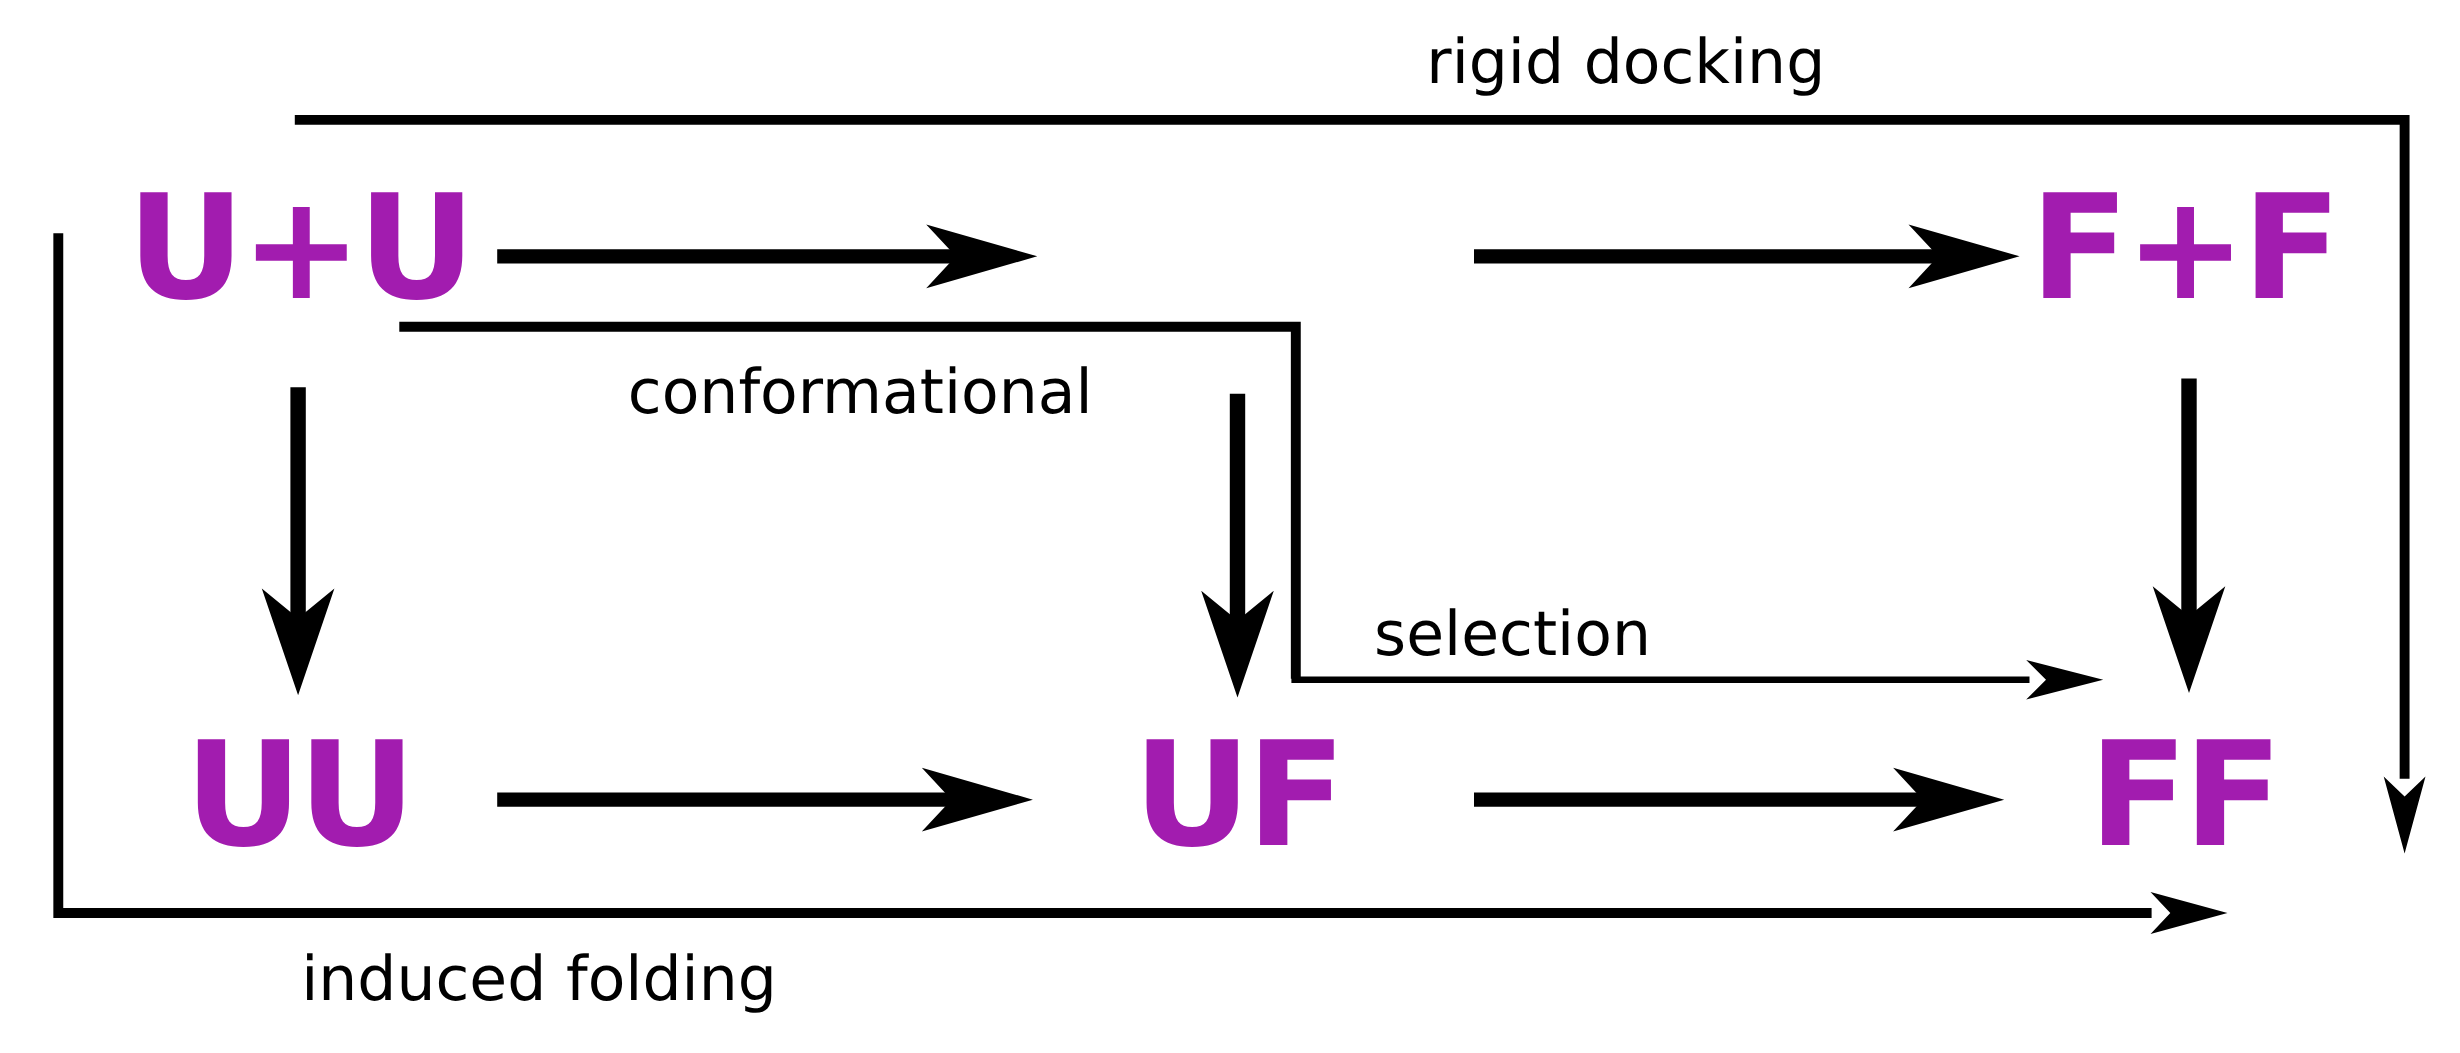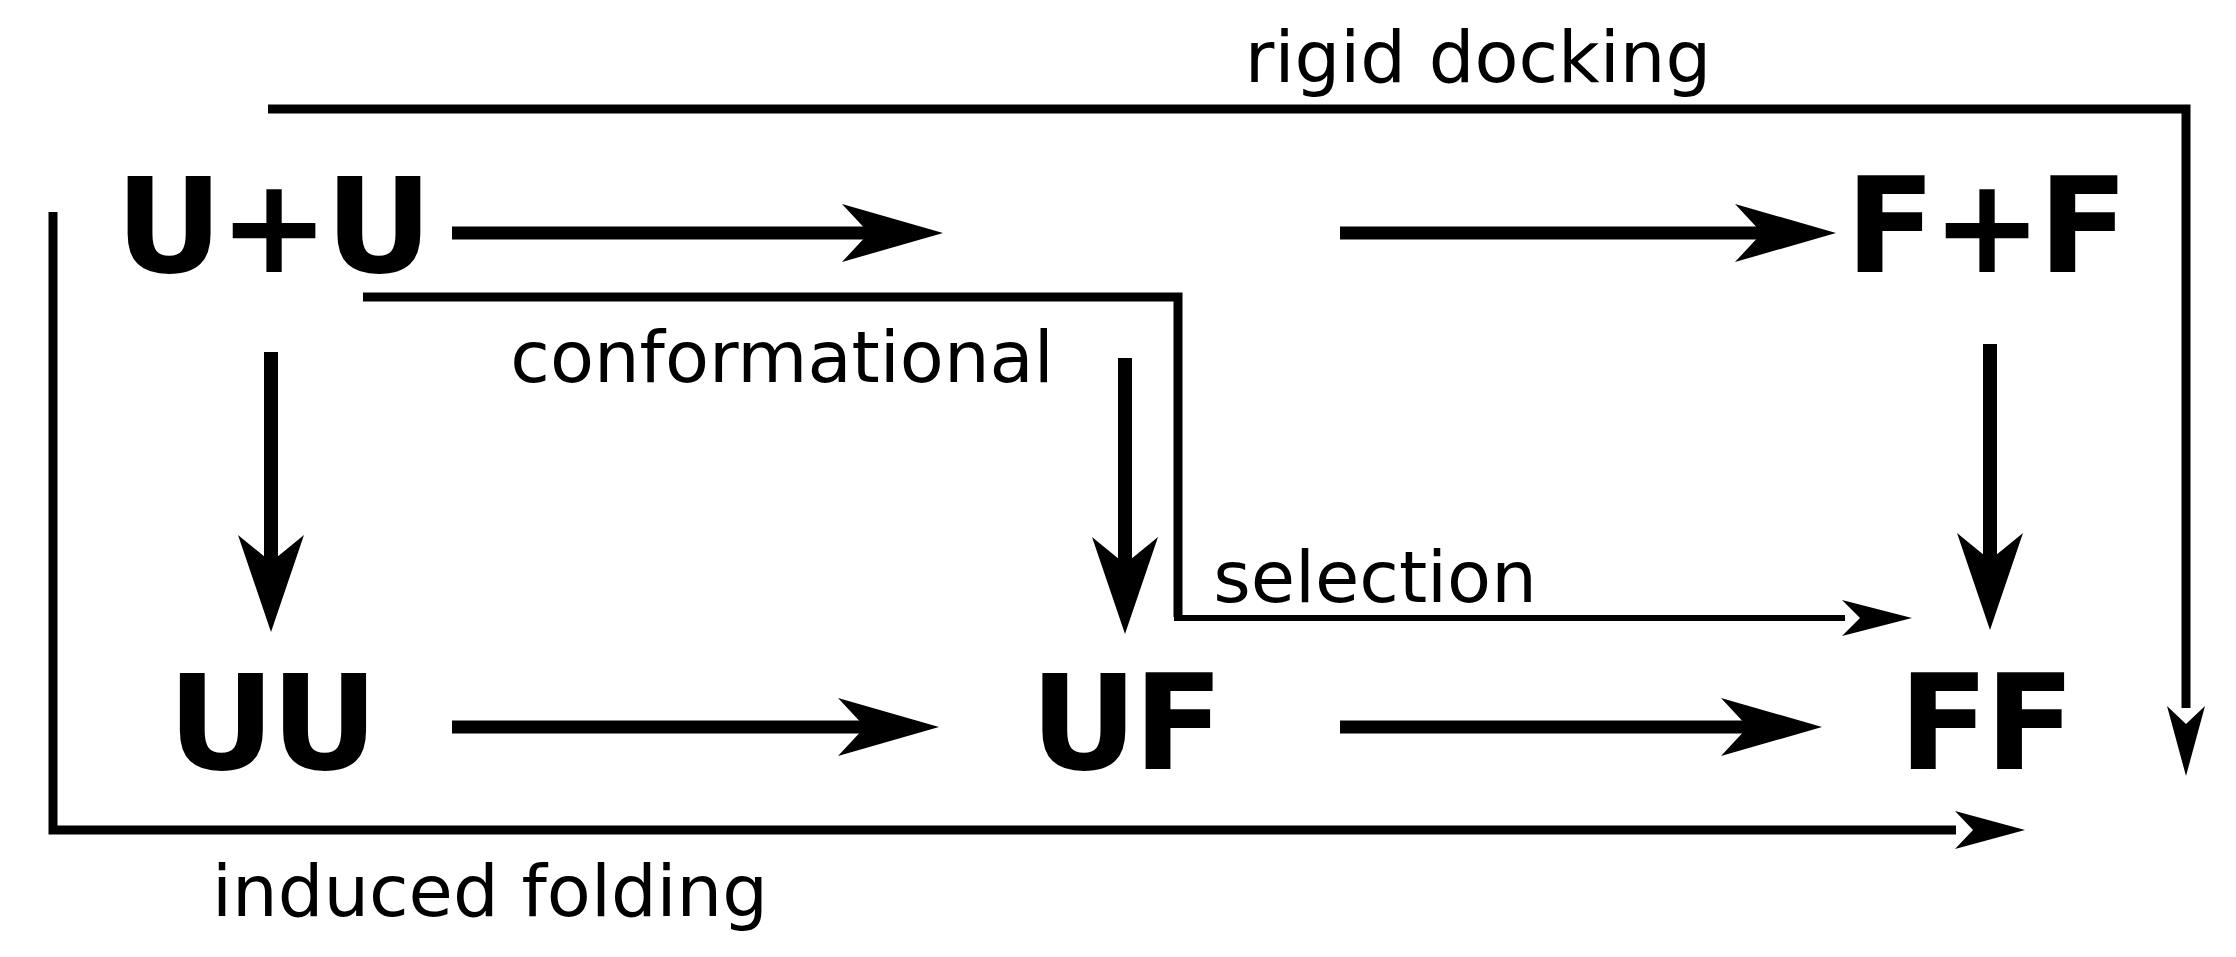--- a/index.html
+++ b/index.html
@@ -19,28 +19,28 @@
     position: absolute;
     left: 0;
     top: 0;
   }
   .node-label {
     position: absolute;
     transform: translate(-50%, -50%);
     font-size: 132px;
     font-weight: bold;
     letter-spacing: -0.03em;
-    color: #000000;
+    color: #a21caf;
     white-space: nowrap;
     line-height: 1;
   }
   .edge-label {
     position: absolute;
     transform: translate(-50%, -50%);
-    font-size: 72px;
+    font-size: 56px;
     font-weight: normal;
     color: #000000;
     white-space: nowrap;
     line-height: 1;
   }
 </style>
 </head>
 <body>
 
 <div class="canvas">

